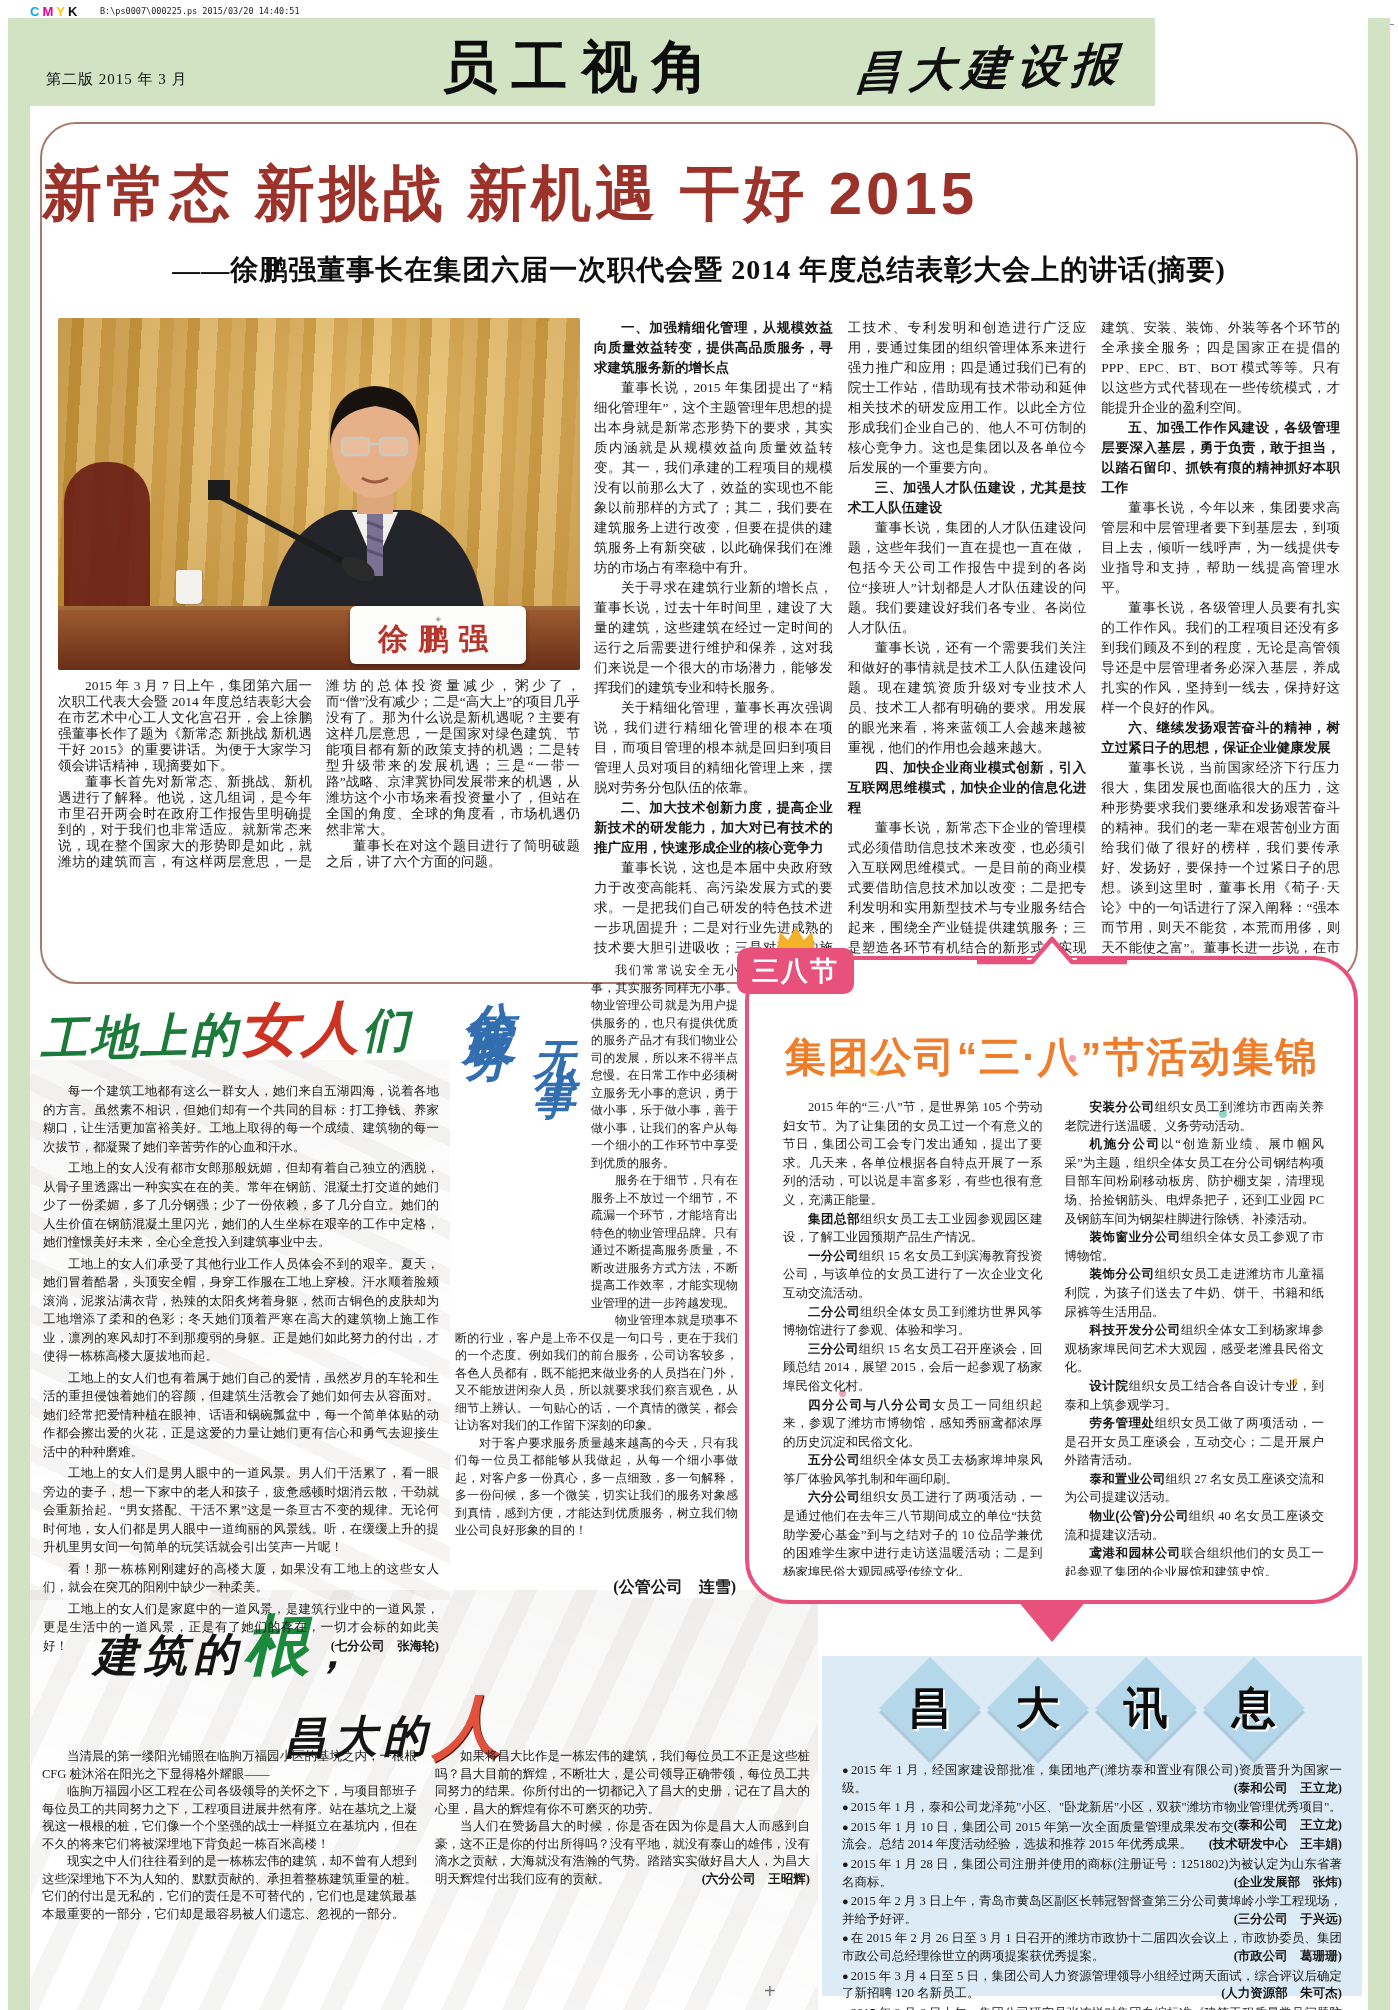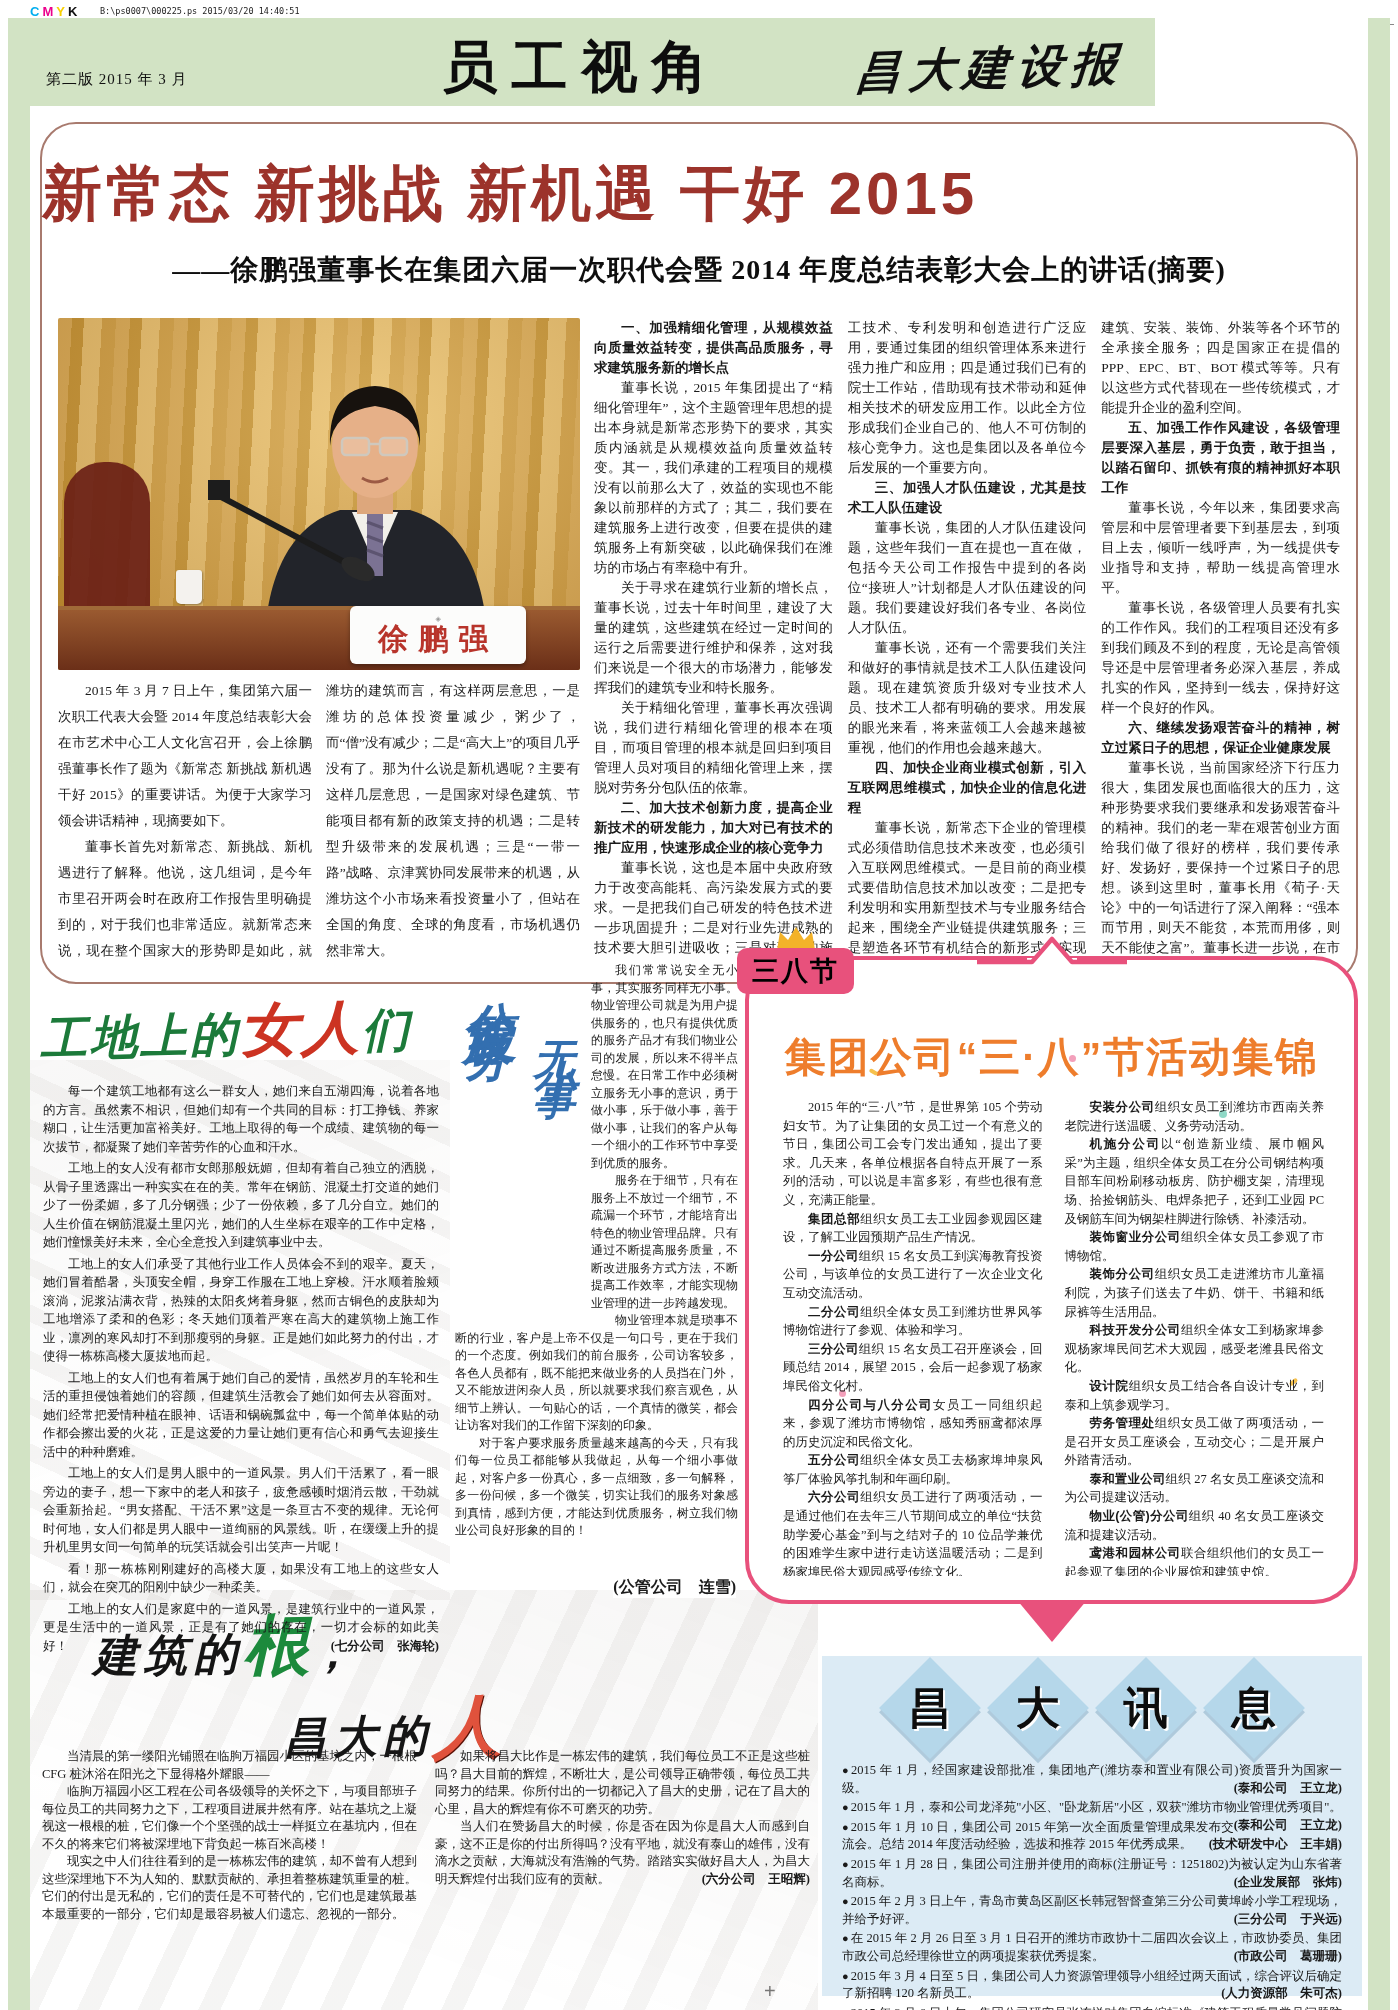--- a/index.html
+++ b/index.html
@@ -29,21 +29,21 @@
                 letter-spacing:8px; color:#101010; transform:rotate(-2deg) skewX(-6deg); }
 
   
   .main-box { position:absolute; left:40px; top:122px; width:1318px; height:862px; background:#fff;
               border:2.5px solid #a87a6e; border-radius:36px; }
   .headline { margin-top:30px; font-family:"Liberation Sans",sans-serif;
               font-weight:900; font-size:60px; letter-spacing:4px; color:#9c332b; }
   .subheadline { margin-top:16px; text-align:center; font-weight:800; font-size:28px; color:#0e0e0e; letter-spacing:1px; }
   .speech-body { position:absolute; left:16px; right:16px; top:194px; bottom:10px; display:flex; gap:14px; }
   .speech-left { width:522px; flex:none; }
-  .speech-intro { margin-top:8px; height:288px; columns:2; column-gap:14px; font-size:13.5px; line-height:26px;
+  .speech-intro { margin-top:8px; height:288px; columns:2; column-gap:14px; font-size:13.5px; line-height:16px;
                   text-align:justify; overflow:hidden; }
   .speech-intro p, .speech-right p { text-indent:2em; margin:0; }
   .speech-right { flex:1; columns:3; column-gap:15px; font-size:13.5px; line-height:20px; text-align:justify; overflow:hidden; }
   .sec-head { font-weight:800; text-indent:2em; margin:0; font-size:13.5px; }
 
   
   .photo { position:relative; width:522px; height:352px; overflow:hidden; border-radius:2px;
            background:repeating-linear-gradient(93deg,#d9a851 0 14px,#c5912f 14px 26px,#e7bd6a 26px 44px,#cf9c3f 44px 58px); }
   .photo::after { content:""; position:absolute; inset:0; background:radial-gradient(ellipse at 60% 30%, rgba(255,240,200,.25), rgba(80,40,0,.18)); }
   .ph-table { position:absolute; left:0; right:0; bottom:0; height:64px;
@@ -78,21 +78,21 @@
   .service-title .t1 { font-size:50px; letter-spacing:10px; }
   .service-title .t2 { font-size:42px; letter-spacing:18px; margin-top:46px; margin-left:4px; }
   .service-body { font-size:12px; line-height:17.5px; text-align:justify; }
   .service-body p { text-indent:2em; margin:0; }
   .service-byline { position:absolute; right:2px; bottom:4px; font-weight:700; font-size:16px; background:#fff;text-align:right; }
 
   
   .festival-box { position:absolute; left:745px; top:956px; width:613px; height:648px; background:#fff;
                   border:4px solid #e8517c; border-radius:44px; z-index:2; }
   .fest-notch { position:absolute; top:-26px; left:50%; transform:translateX(-50%); }
-  .fest-badge { position:absolute; top:-12px; left:-12px; background:#e8517c; color:#000000; border-radius:10px;
+  .fest-badge { position:absolute; top:-12px; left:-12px; background:#e8517c; color:#ffffff; border-radius:10px;
                 padding:5px 15px; font-family:"Liberation Sans",sans-serif; font-weight:900; font-size:27px; letter-spacing:2px; }
   .fest-crown { position:absolute; top:-34px; left:26px; }
   .fest-title { margin-top:70px; text-align:center; font-family:"Liberation Sans",sans-serif; font-weight:900;
                 font-size:41px; color:#ee7d2c; letter-spacing:2px; }
   .fest-body { position:absolute; left:34px; right:30px; top:138px; bottom:24px; columns:2; column-gap:22px;
                font-size:12.5px; line-height:18.6px; text-align:justify; overflow:hidden; }
   .fest-body p { text-indent:2em; margin:0; }
   .fitem b { font-family:"Liberation Sans",sans-serif; font-weight:700; }
   .fest-tail { position:absolute; bottom:-42px; left:50%; transform:translateX(-50%); }
   .confetti { position:absolute; border-radius:2px; }

